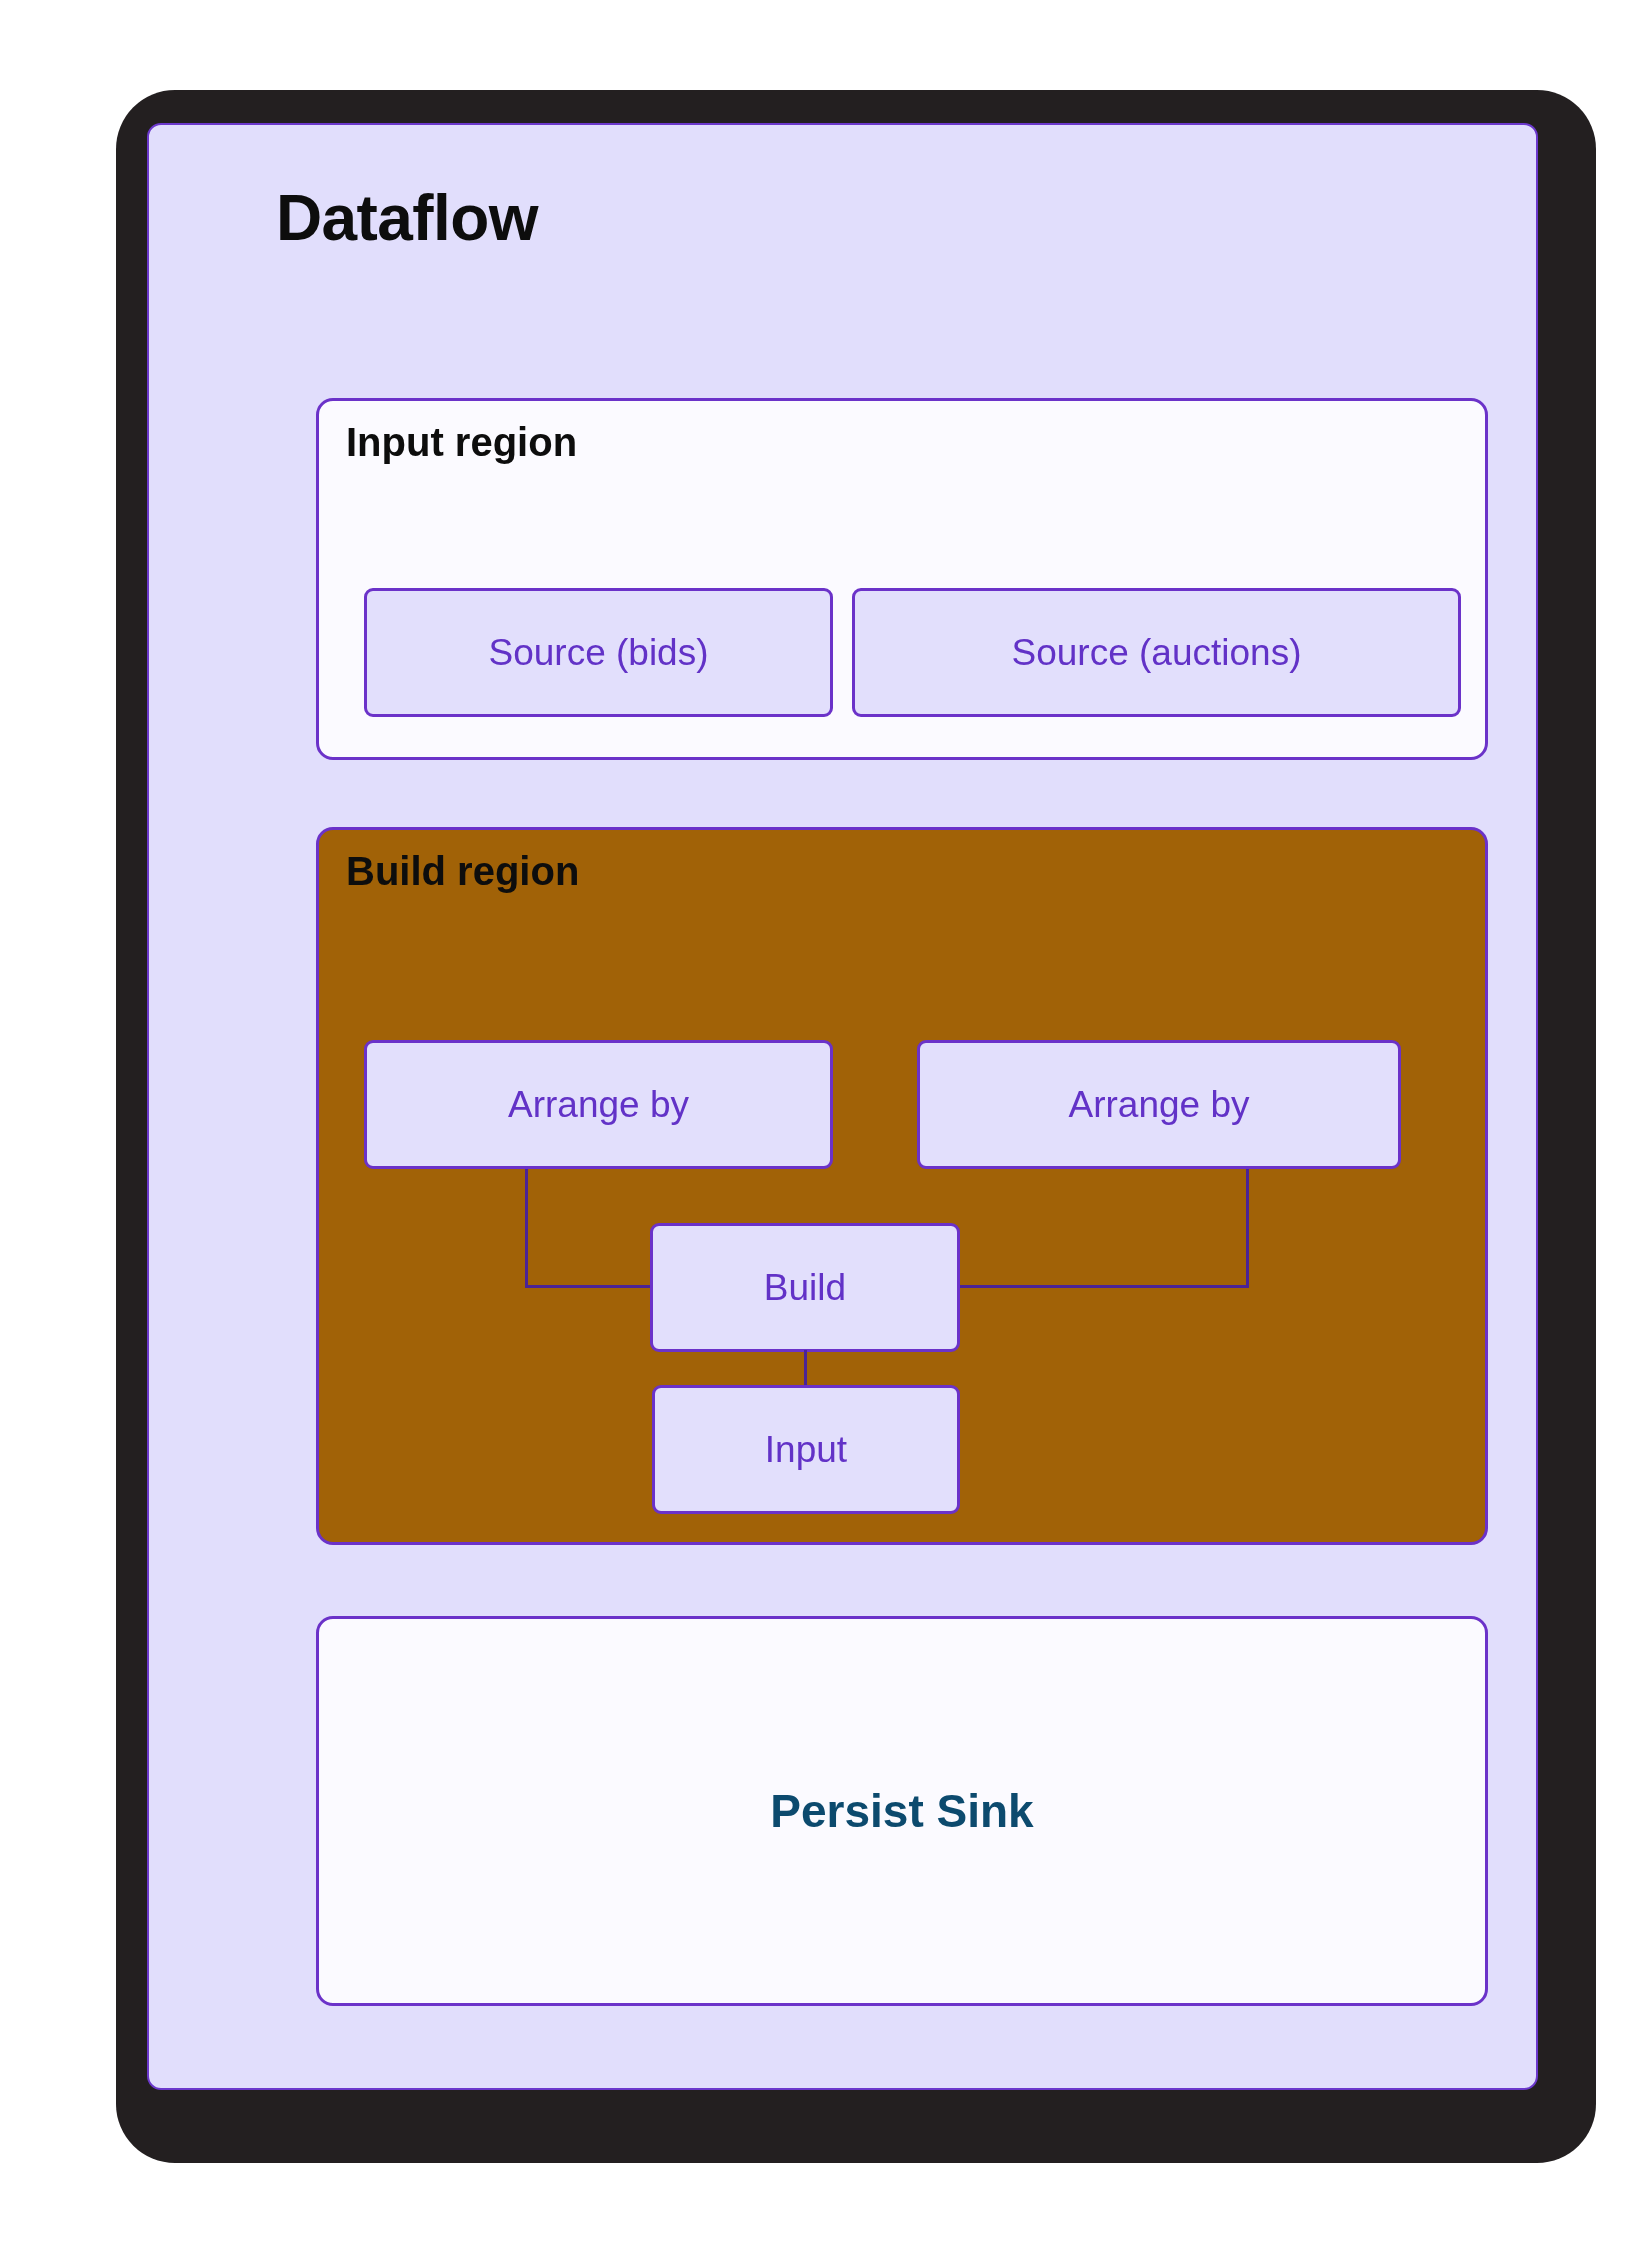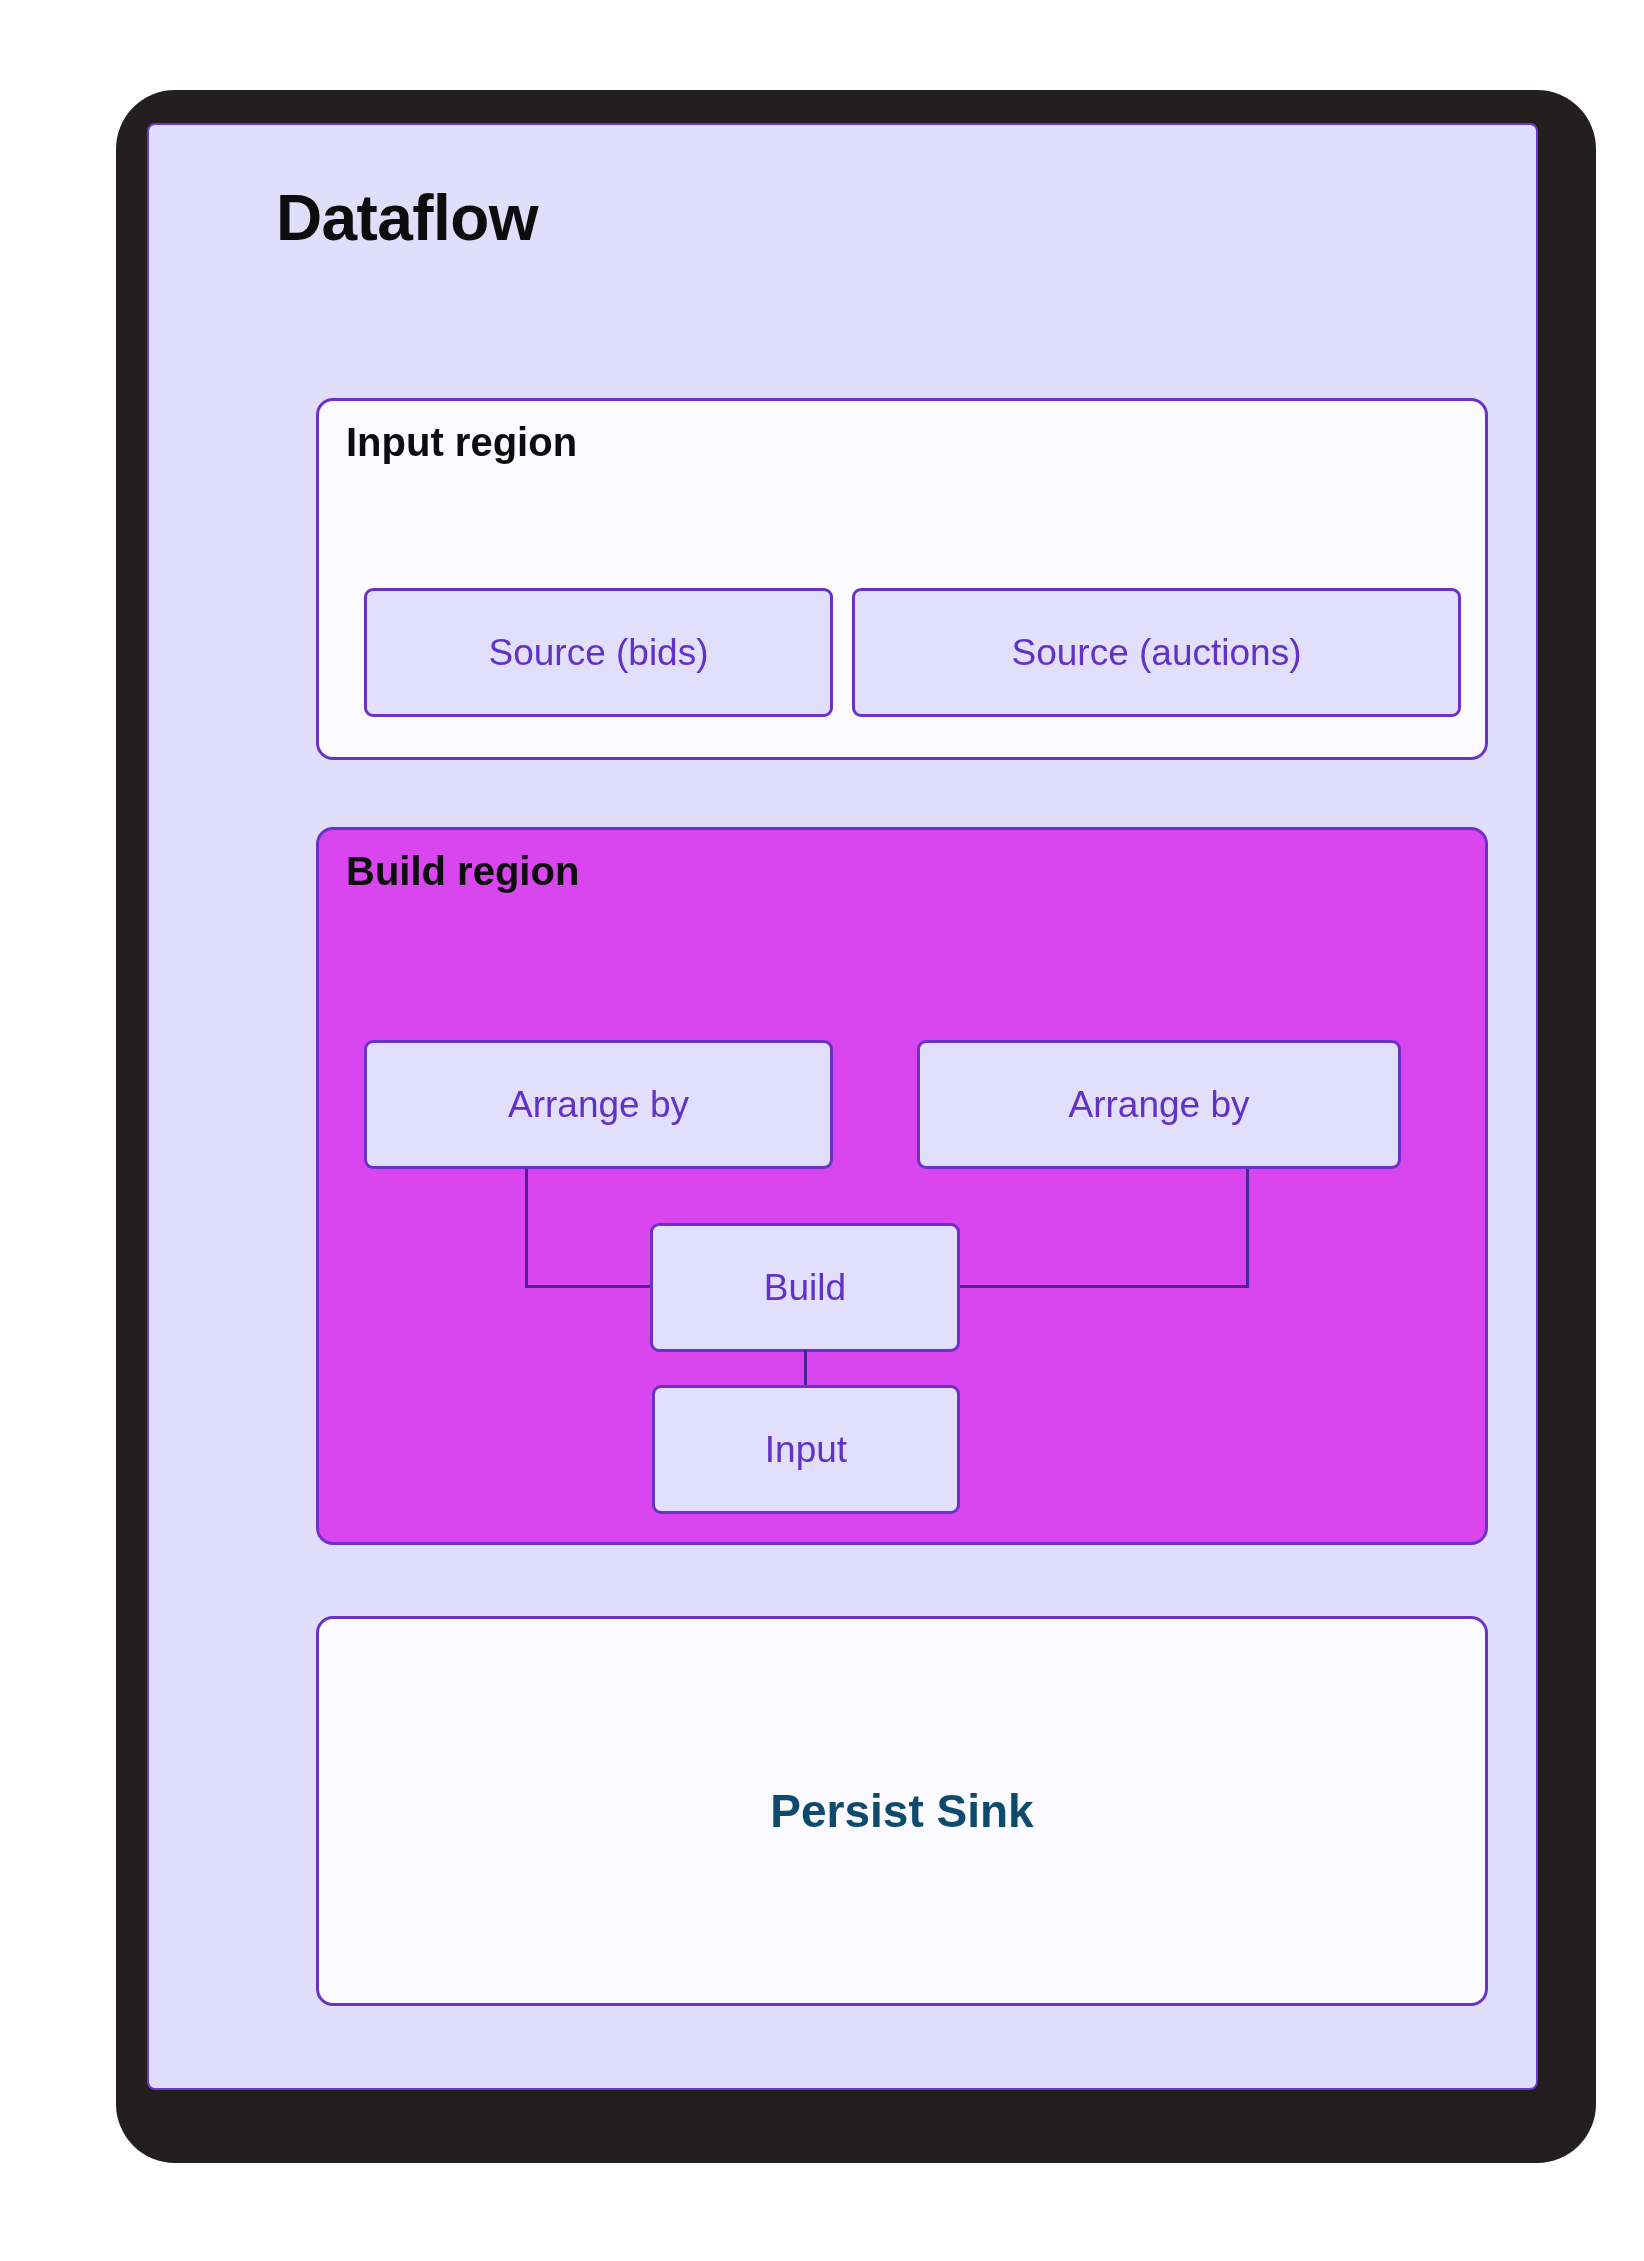--- a/index.html
+++ b/index.html
@@ -28,21 +28,21 @@
 
   
   #dataflow-card {
     position: absolute;
     left: 147px;
     top: 123px;
     width: 1391px;
     height: 1967px;
     background: #e1defc;
     border: 2.6px solid #6b38cc;
-    border-radius: 8px;
+    border-radius: 14px;
     box-sizing: border-box;
   }
 
   
   #page-title {
     position: absolute;
     left: 127px;
     top: 61px;
     font-size: 64px;
     font-weight: 700;
@@ -65,21 +65,21 @@
     top: 273px;
     width: 1172px;
     height: 362px;
     background: #fbfaff;
   }
   .region-build {
     left: 119px;
     top: 702px;
     width: 1172px;
     height: 718px;
-    background: #d946ef;
+    background: #a16207;
   }
   .region-sink {
     left: 119px;
     top: 1491px;
     width: 1172px;
     height: 390px;
     background: #fbfaff;
   }
 
   .region-title {

